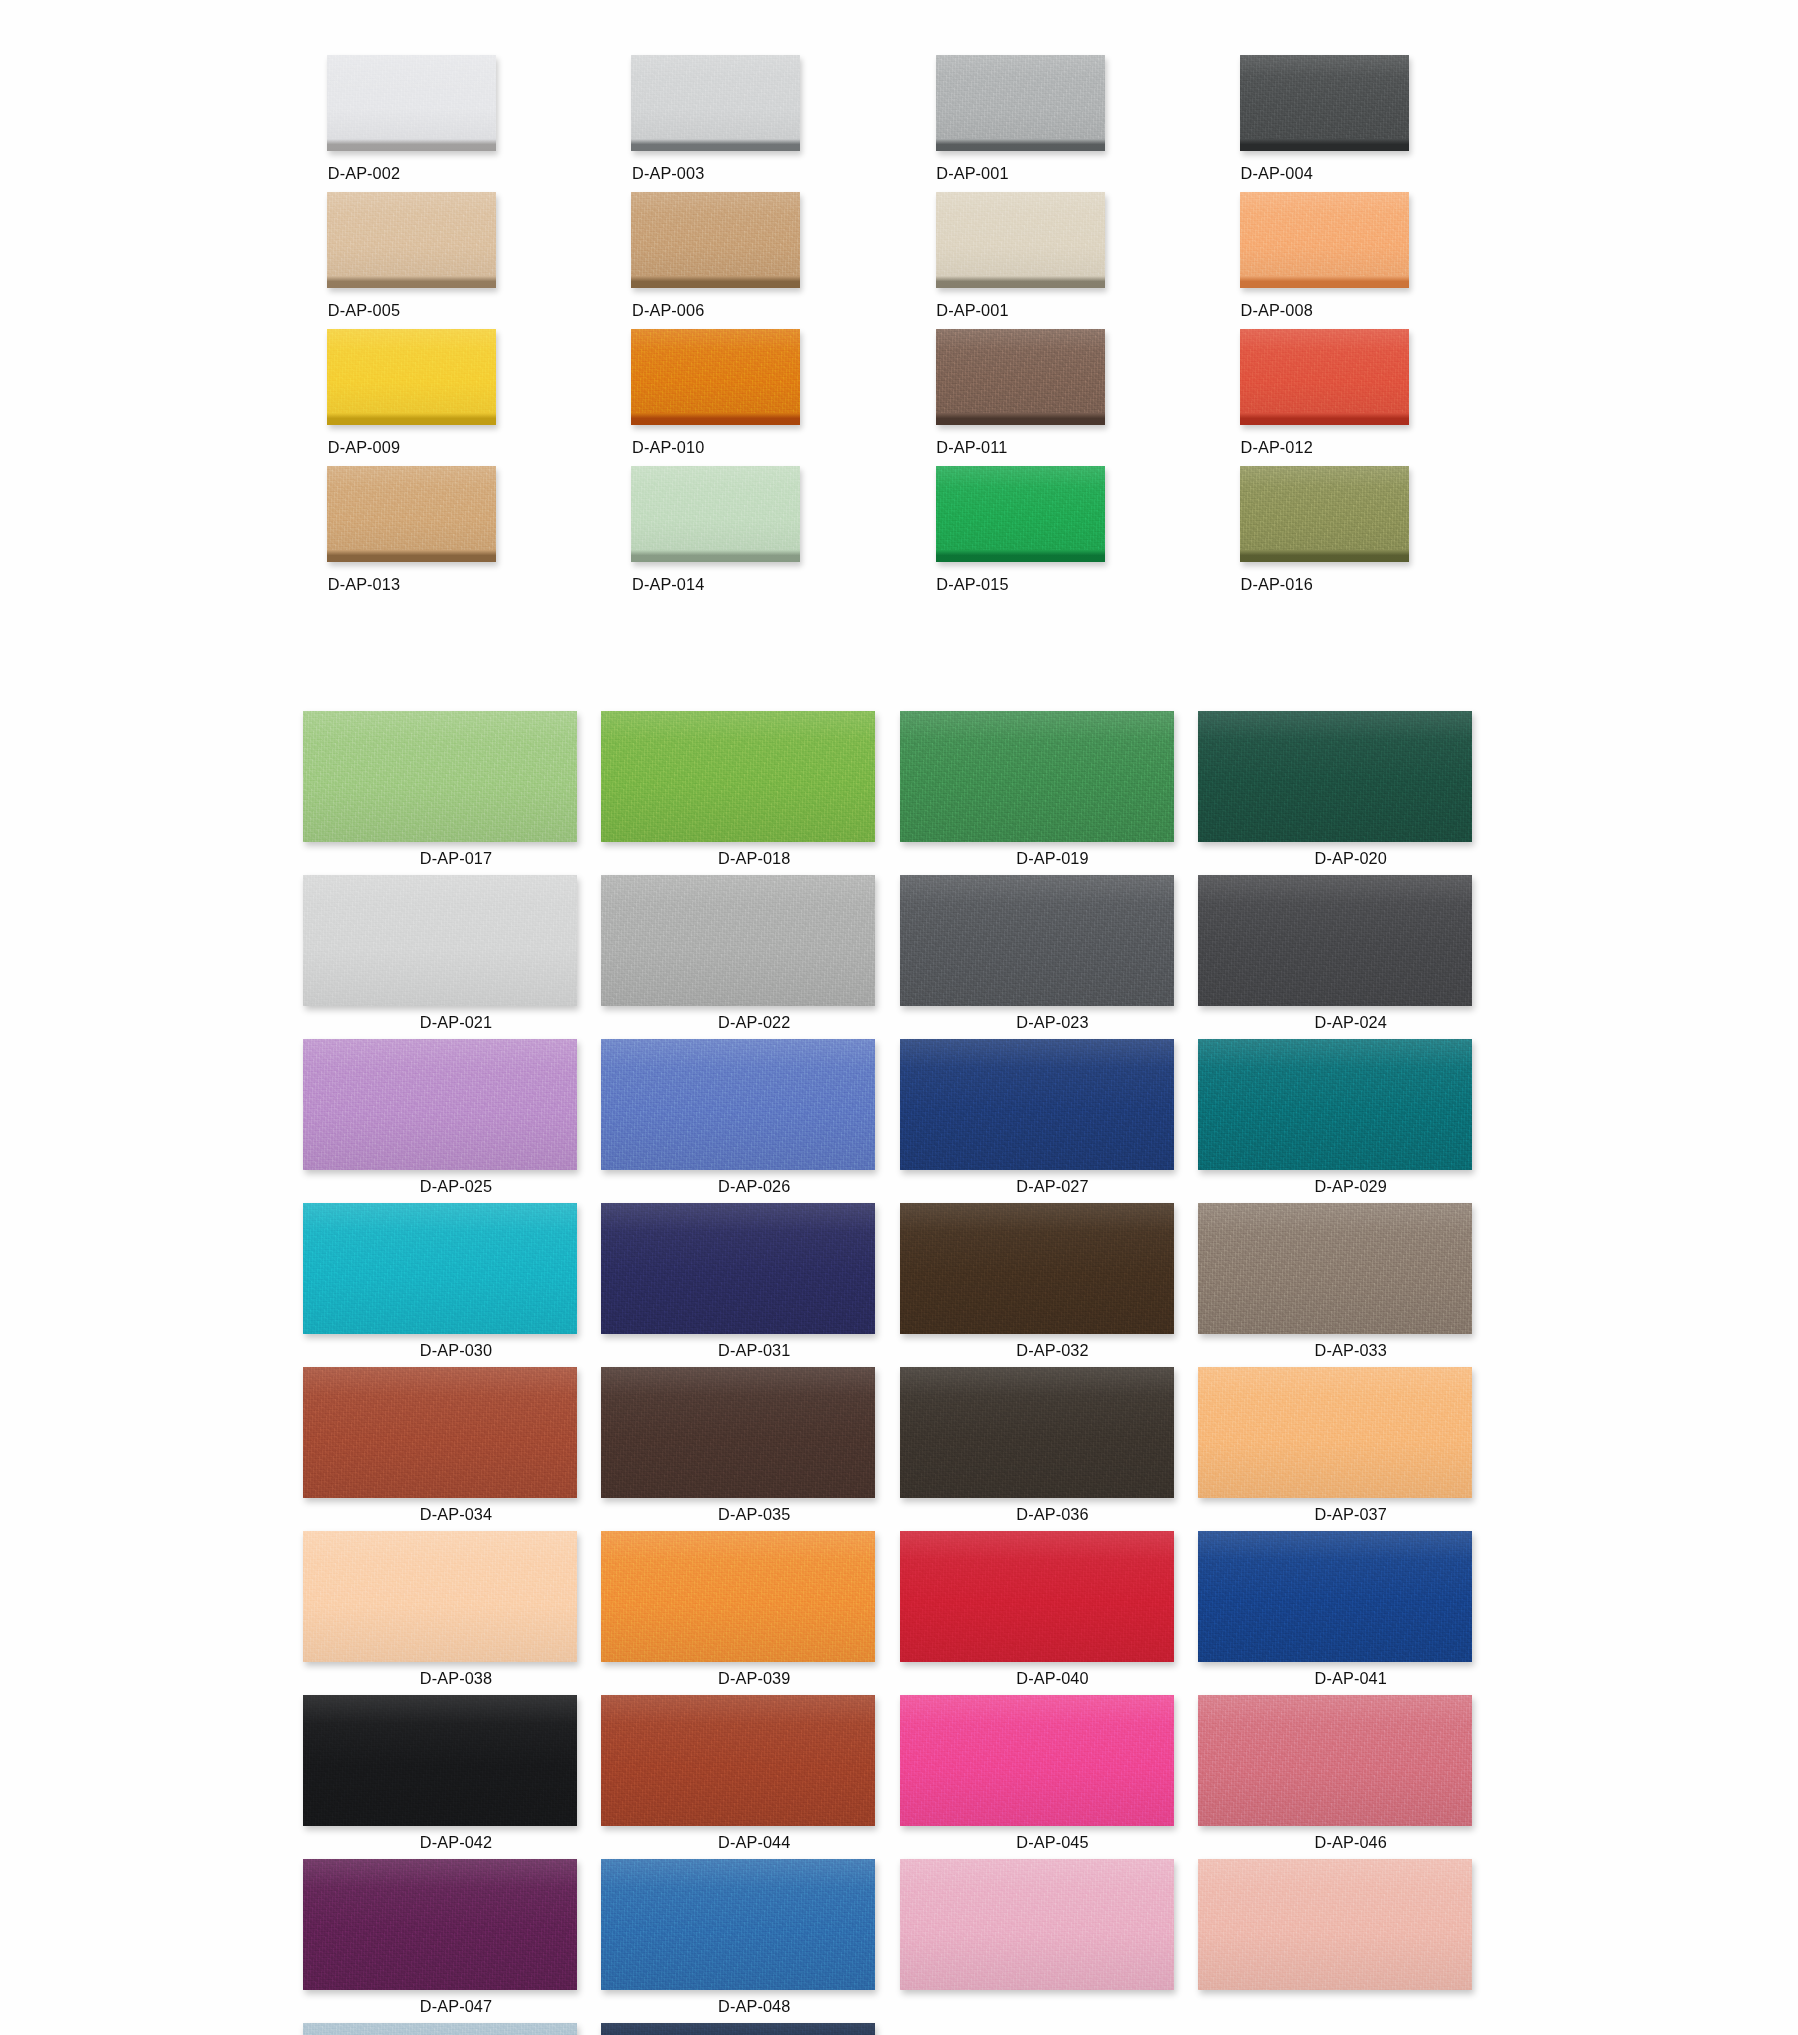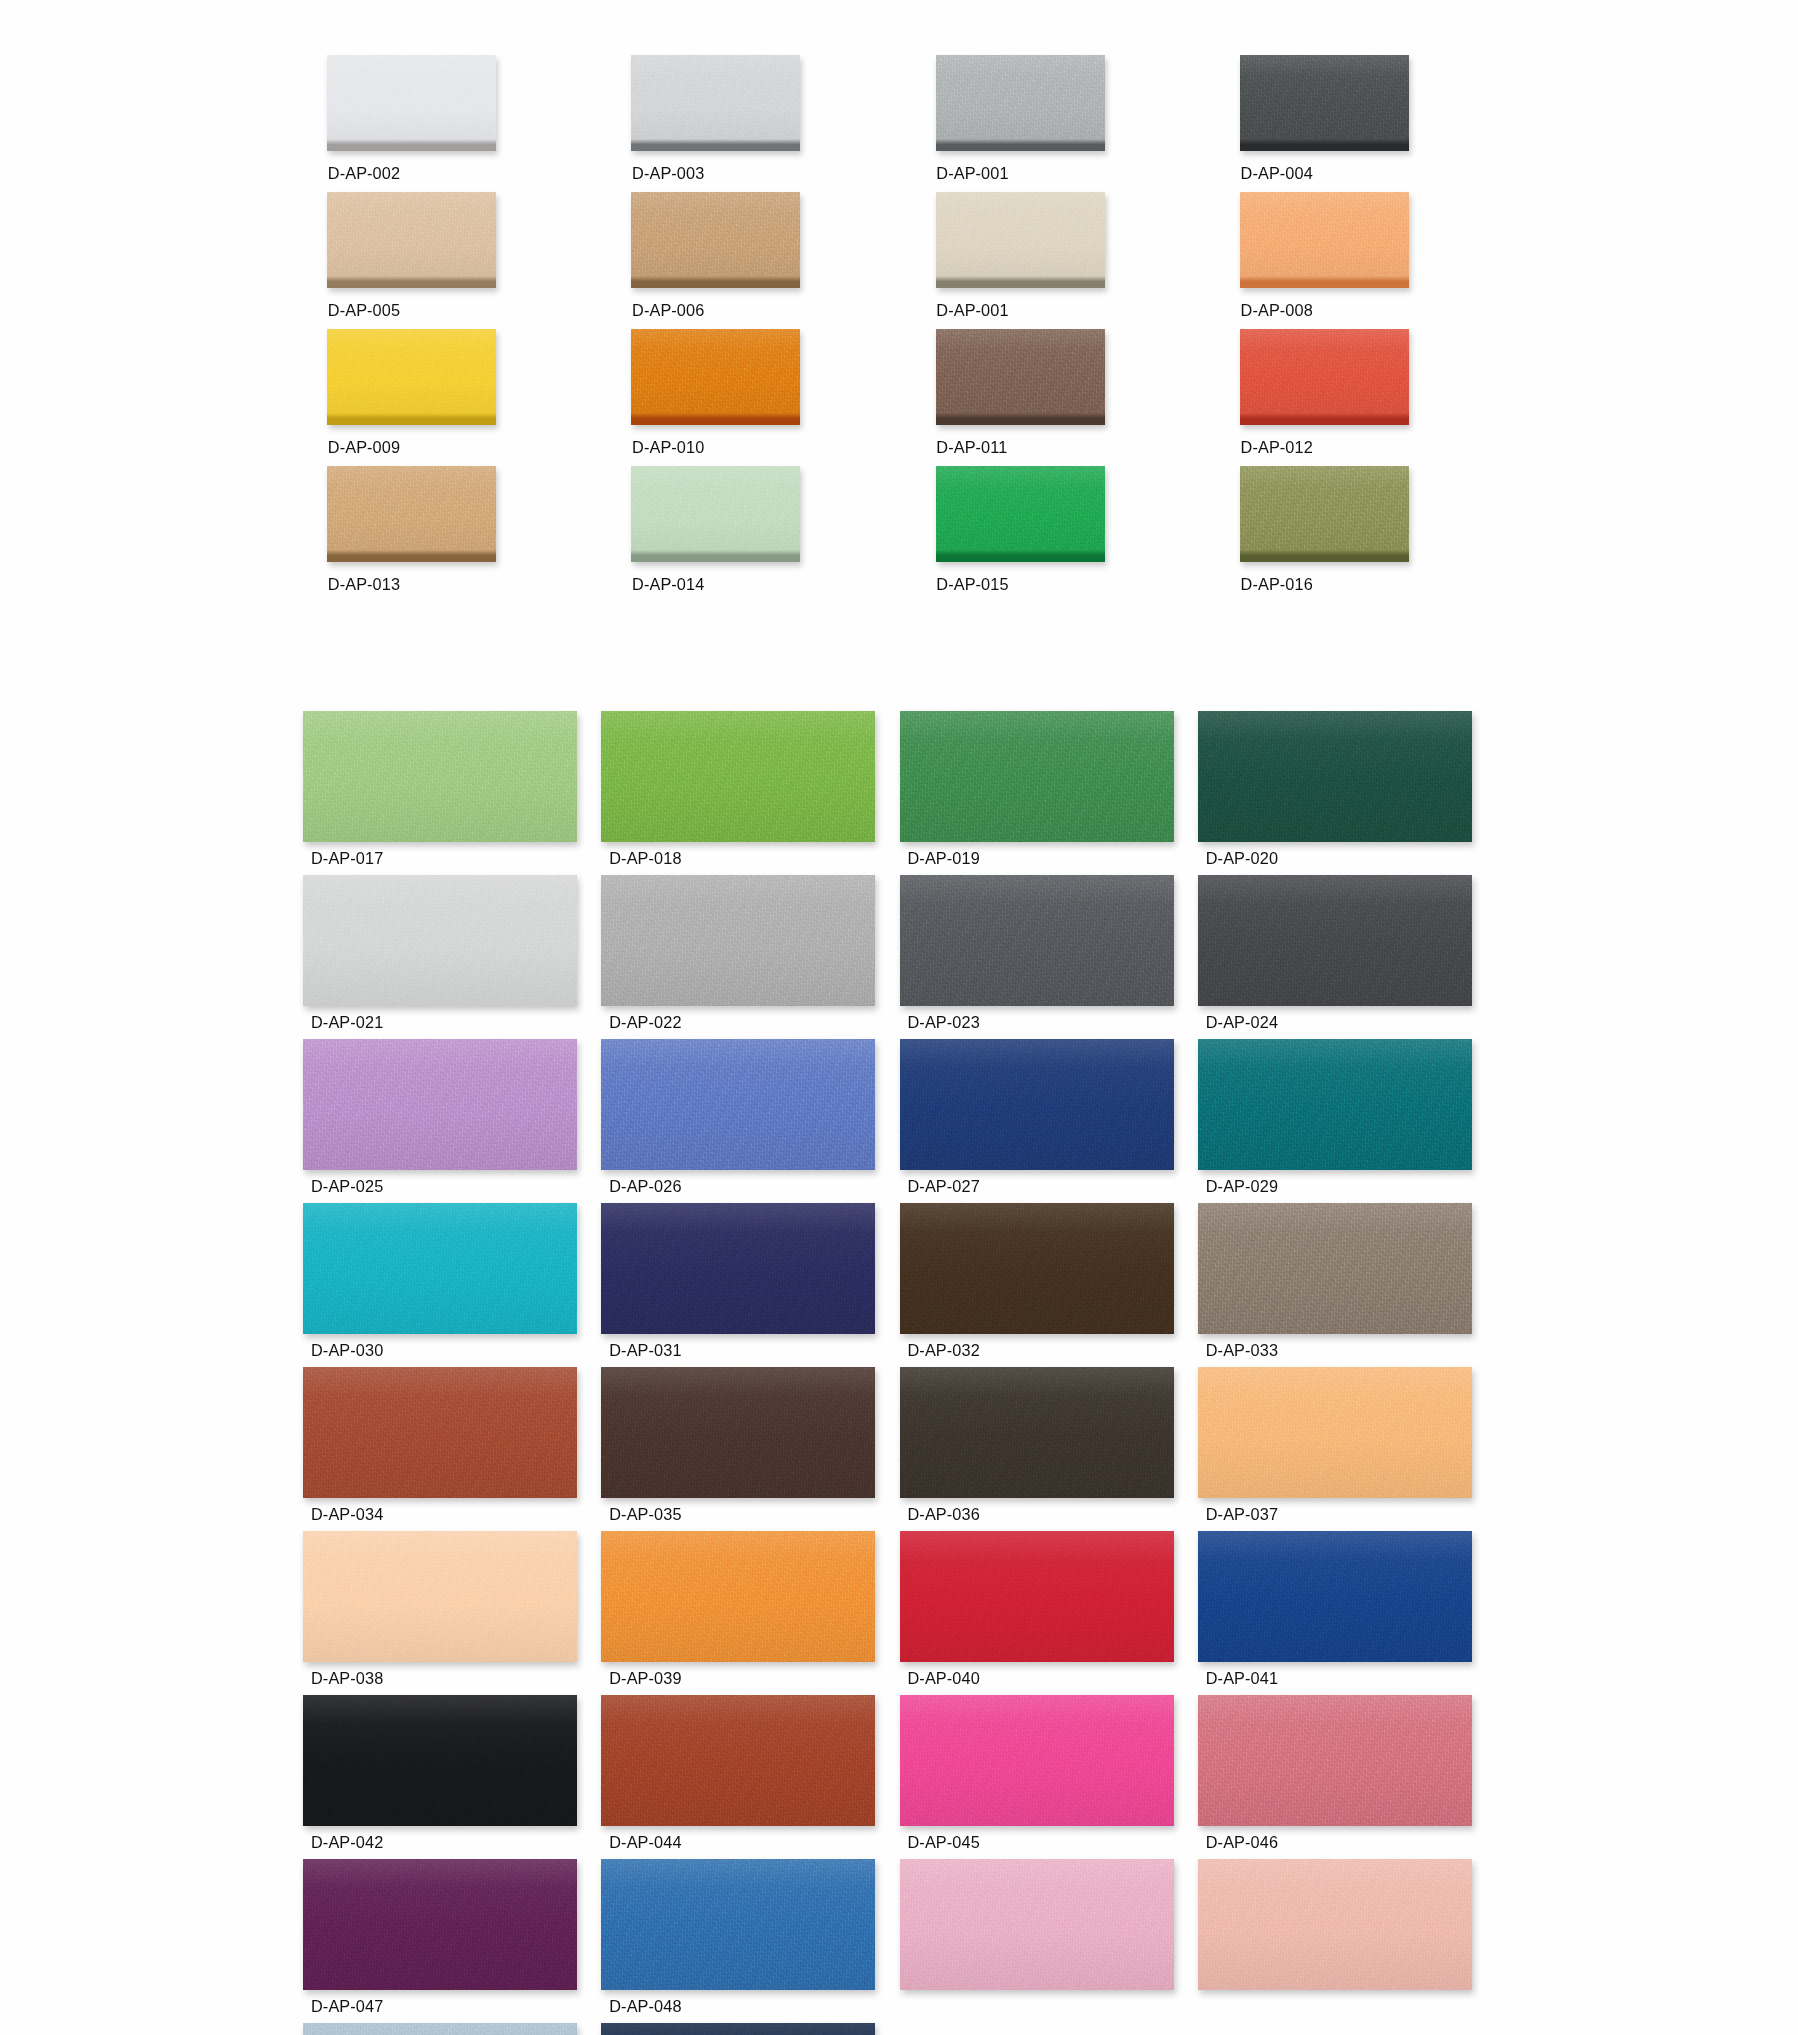--- a/index.html
+++ b/index.html
@@ -55,22 +55,22 @@
     position:absolute;left:0;right:0;bottom:0;height:12.2px;
     pointer-events:none;
   }
   .top .lbl{ position:absolute; left:0.8px; top:109px; }
 
   
   .bot{ left:303px; top:711px; width:1193px; }
   .bot .cell{height:164px;}
   .bot .sw{ width:274px;height:131px; }
   .bot .lbl{
-    position:absolute;left:8px;top:138px;width:274px;
-    text-align:left;
+    position:absolute;left:16px;top:138px;width:274px;
+    text-align:center;
   }
 </style>
 </head>
 <body>
 
 <div class="page">
 
   <div class="grid top" id="grid-top">
       <div class="cell">
         <div class="sw" style="background: rgb(230, 231, 234);">

